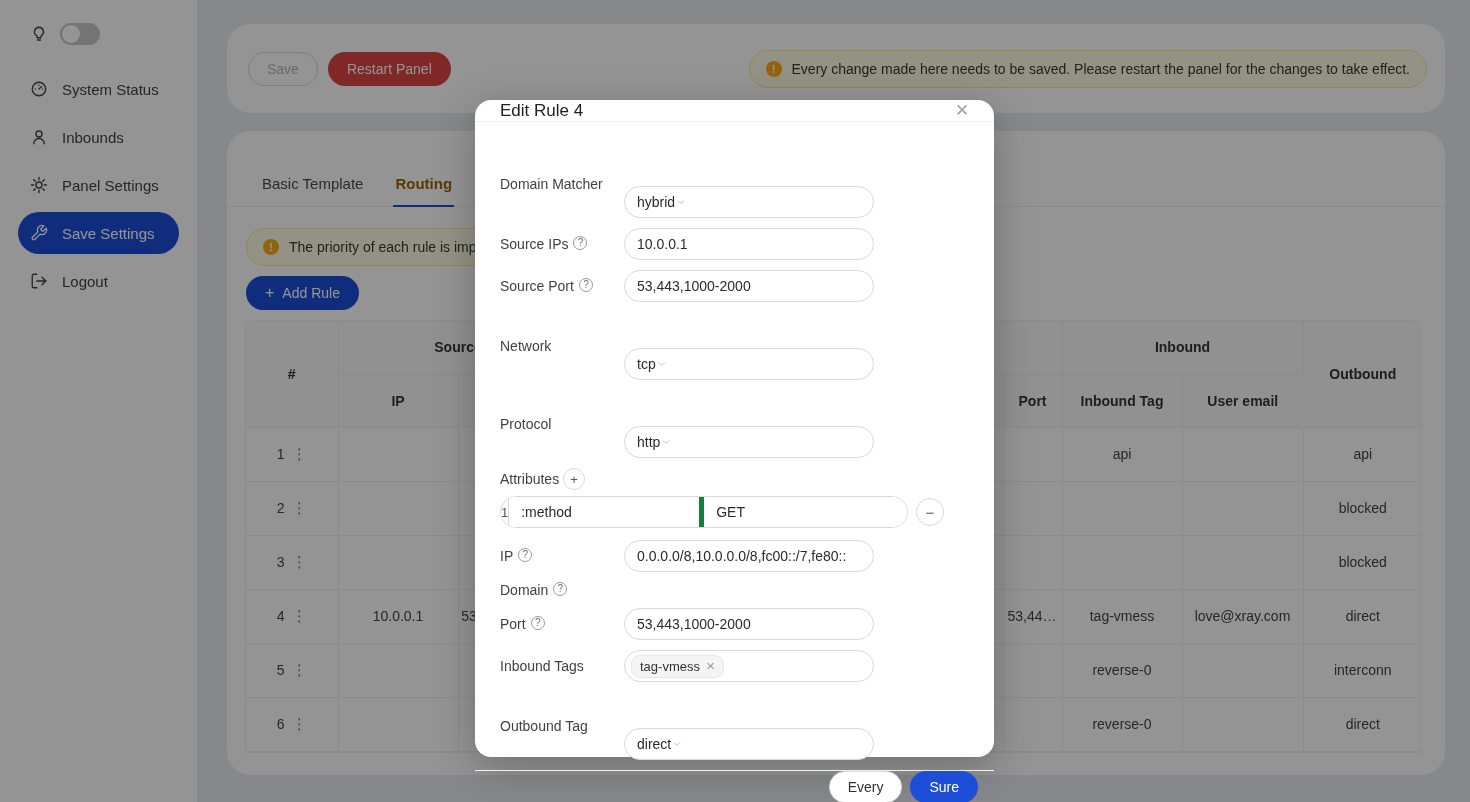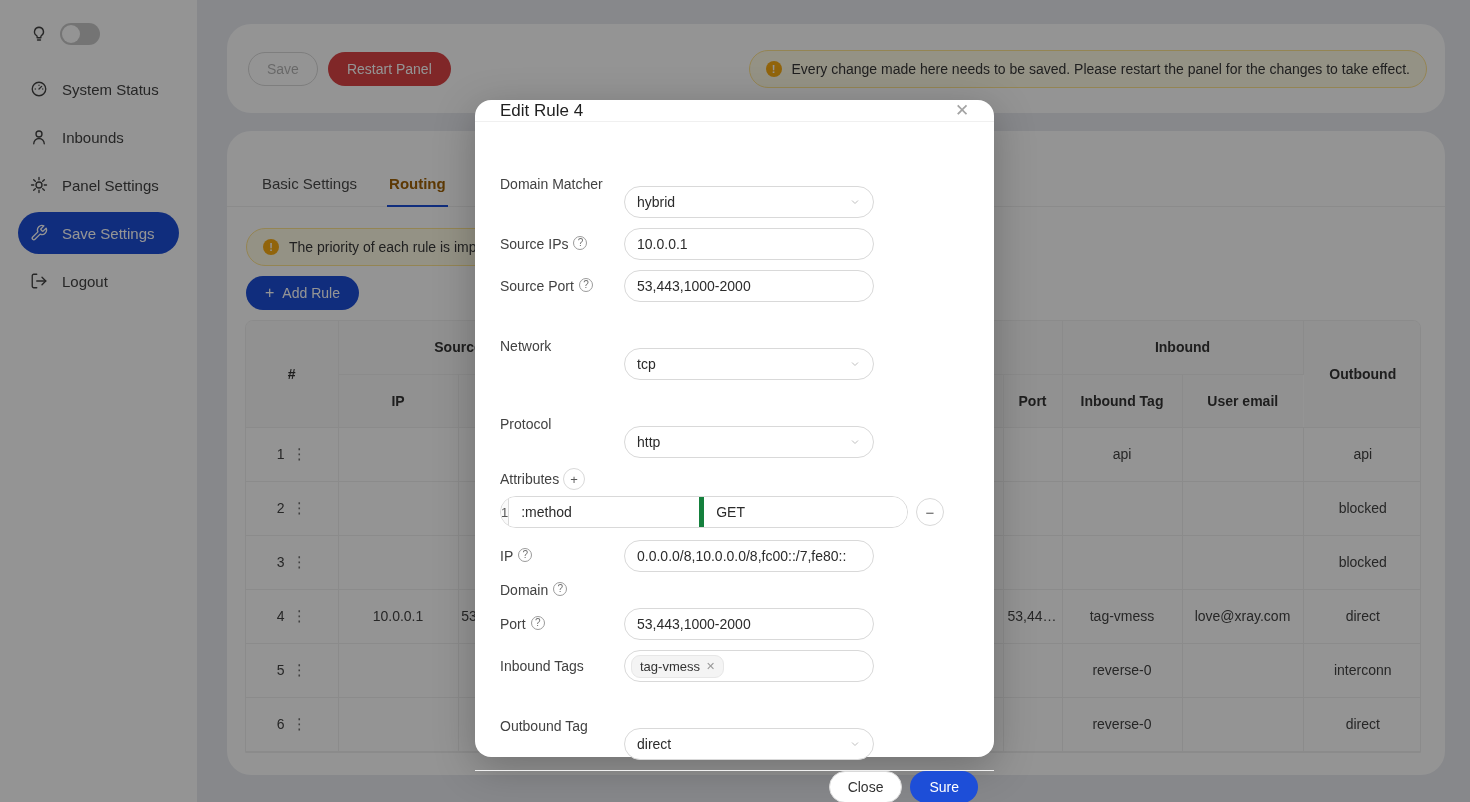--- a/index.html
+++ b/index.html
@@ -53,21 +53,21 @@
            box-shadow:0 10px 40px rgba(0,0,0,0.25); display:flex; flex-direction:column; }
   .modal-head { height:56px; display:flex; align-items:center; padding:0 20px 0 25px; border-bottom:1px solid #f0f0f0; }
   .modal-title { font-size:17px; font-weight:400; color:#1f1f1f; }
   .modal-close { margin-left:auto; color:#a3a3a3; font-size:17px; cursor:pointer; width:24px; text-align:center; }
   .modal-body { flex:1; padding:28px 25px 0 25px; }
   .frow { display:flex; align-items:center; margin-bottom:10px; }
   .flabel { width:124px; flex:0 0 124px; color:#424242; font-size:14px; display:flex; align-items:flex-start; gap:5px; }
   .help { width:14px; height:14px; border-radius:50%; border:1px solid #9b9b9b; color:#6f6f6f; font-size:10px; line-height:12px; text-align:center; flex:0 0 14px; }
   .ctrl { height:32px; width:250px; border:1px solid #d9d9d9; border-radius:16px; display:flex; align-items:center; padding:0 12px; font-size:14px; color:#2b2b2b; background:#fff; }
   input.ctrl { outline:none; }
-  .select { justify-content:space-between; cursor:pointer;margin-top:36px; }
+  .select { cursor:pointer;margin-top:36px; }
   .chev { width:12px; height:12px; color:#bfbfbf; flex:0 0 12px; }
   .circle-btn { border:1px solid #d9d9d9; border-radius:50%; background:#fff; color:#595959; display:inline-flex; align-items:center; justify-content:center; cursor:pointer; }
   .plus-sm { width:22px; height:22px; font-size:13px; margin-left:4px; }
   .minus { width:28px; height:28px; font-size:15px; margin-left:8px; }
   .attr-row { margin-bottom:12px; display:flex; align-items:center; }
   .attr-group { display:flex; align-items:stretch; height:32px; border:1px solid #d9d9d9; border-radius:16px; overflow:hidden; width:408px; background:#fff; }
   .attr-num { width:30px; background:#fafafa; border-right:1px solid #d9d9d9; display:flex; align-items:center; justify-content:center; font-size:13px; color:#555; }
   .attr-key { width:195px; border:none; border-right:5px solid #15803d; padding:0 12px; font-size:14px; color:#2b2b2b; outline:none; }
   .attr-val { flex:1; border:none; padding:0 12px; font-size:14px; color:#2b2b2b; outline:none; }
   .tag-ctrl { padding:0 6px; }
@@ -147,21 +147,21 @@
   <button class="btn btn-disabled">Save</button>
   <button class="btn btn-danger">Restart Panel</button>
   <div class="alert">
     <span class="alert-icon">!</span>
     <span>Every change made here needs to be saved. Please restart the panel for the changes to take effect.</span>
   </div>
 </div>
 
 <div class="maincard">
   <div class="tabs">
-    <div class="tab">Basic Settings</div>
+    <div class="tab">Basic Template</div>
     <div class="tab active">Routing</div>
   </div>
   <div class="alert">
     <span class="alert-icon">!</span>
     <span>The priority of each rule is imp</span>
   </div>
   <button class="btn add-rule">
     <span class="plus">+</span>
     <span>Add Rule</span>
   </button>
@@ -406,16 +406,16 @@
         <span class="chev">
             <svg viewBox="0 0 24 24" fill="none" stroke="currentColor" stroke-width="2" width="12" height="12">
               <path d="M6 9l6 6 6-6"></path>
             </svg>
           </span>
       </div>
     </div>
 
   </div>
   <div class="modal-foot">
-    <button class="btn btn-plain">Close</button>
+    <button class="btn btn-plain">Every</button>
     <button class="btn btn-primary">Sure</button>
   </div>
 </div>
 
 </body></html>

